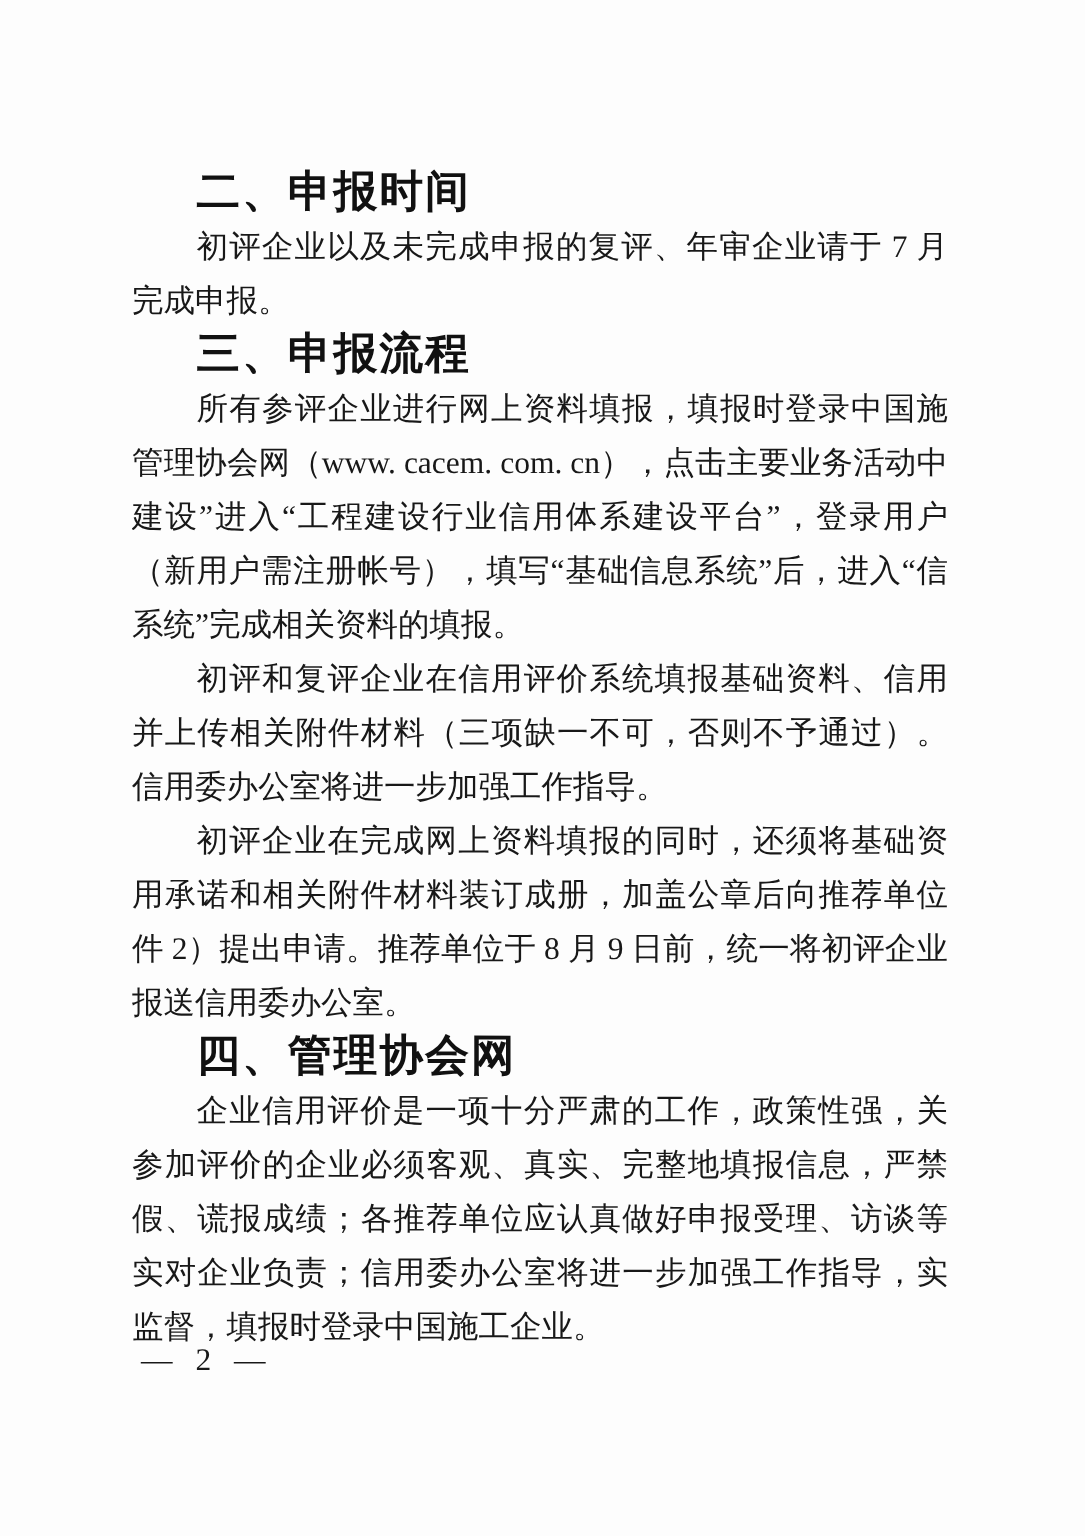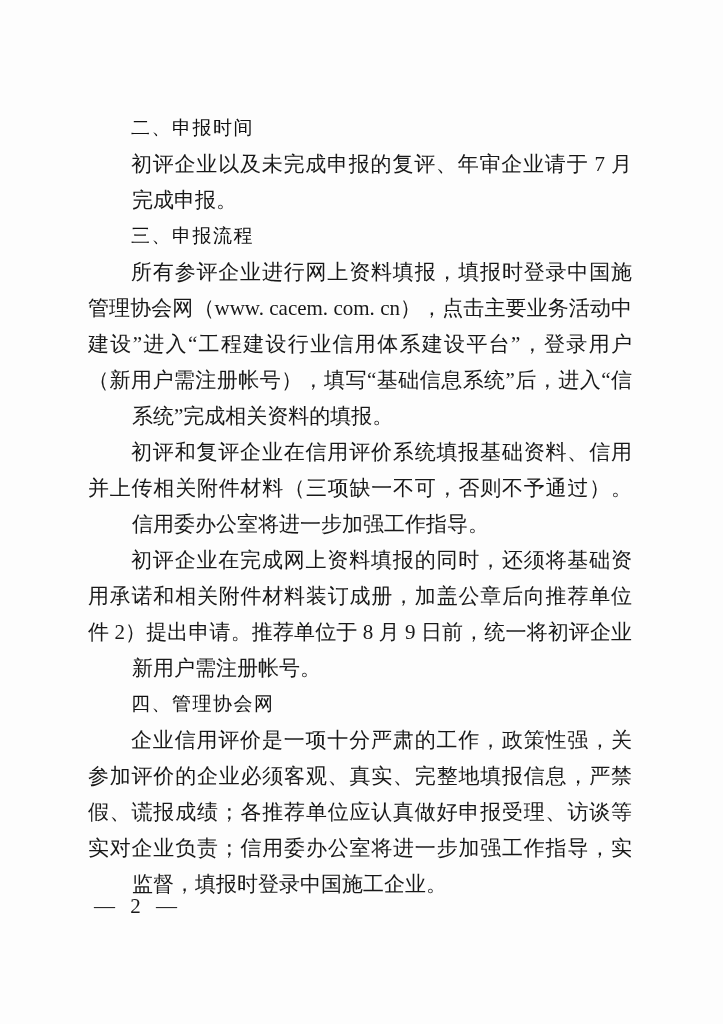--- a/index.html
+++ b/index.html
@@ -30,26 +30,25 @@
     text-align: justify;
     text-align-last: justify;
     color: #181818;
     overflow: hidden;
   }
   .line.first {
     padding-left: 43px;
   }
   .line.last {
     text-align-last: left;
-    margin-left: 44px;
   }
   .heading {
     font-family: "Liberation Sans", "DejaVu Sans", sans-serif;
-    font-weight: 400;
-    font-size: 19px;
+    font-weight: 700;
+    font-size: 29px;
     line-height: 36px;
     height: 36px;
     padding-left: 43px;
     text-align: left;
     letter-spacing: 1.5px;
     color: #111111;
   }
   .page-footer {
     position: absolute;
     left: 94px;
@@ -74,21 +73,21 @@
       <div class="line">管理协会网（www. cacem. com. cn），点击主要业务活动中的“诚信</div>
       <div class="line">建设”进入“工程建设行业信用体系建设平台”，登录用户名、密码</div>
       <div class="line">（新用户需注册帐号），填写“基础信息系统”后，进入“信用评价</div>
       <div class="line last">系统”完成相关资料的填报。</div>
       <div class="line first">初评和复评企业在信用评价系统填报基础资料、信用承诺，</div>
       <div class="line">并上传相关附件材料（三项缺一不可，否则不予通过）。年审企业</div>
       <div class="line last">信用委办公室将进一步加强工作指导。</div>
       <div class="line first">初评企业在完成网上资料填报的同时，还须将基础资料、信</div>
       <div class="line">用承诺和相关附件材料装订成册，加盖公章后向推荐单位（见附</div>
       <div class="line">件 2）提出申请。推荐单位于 8 月 9 日前，统一将初评企业推荐函</div>
-      <div class="line last">新用户需注册帐号。</div>
+      <div class="line last">报送信用委办公室。</div>
       <div class="heading">四、管理协会网</div>
       <div class="line first">企业信用评价是一项十分严肃的工作，政策性强，关注度高，</div>
       <div class="line">参加评价的企业必须客观、真实、完整地填报信息，严禁弄虚作</div>
       <div class="line">假、谎报成绩；各推荐单位应认真做好申报受理、访谈等工作，切</div>
       <div class="line">实对企业负责；信用委办公室将进一步加强工作指导，实施全程</div>
       <div class="line last">监督，填报时登录中国施工企业。</div>
     </div>
   <div class="page-footer">— 2 —</div>
 </div>
 

